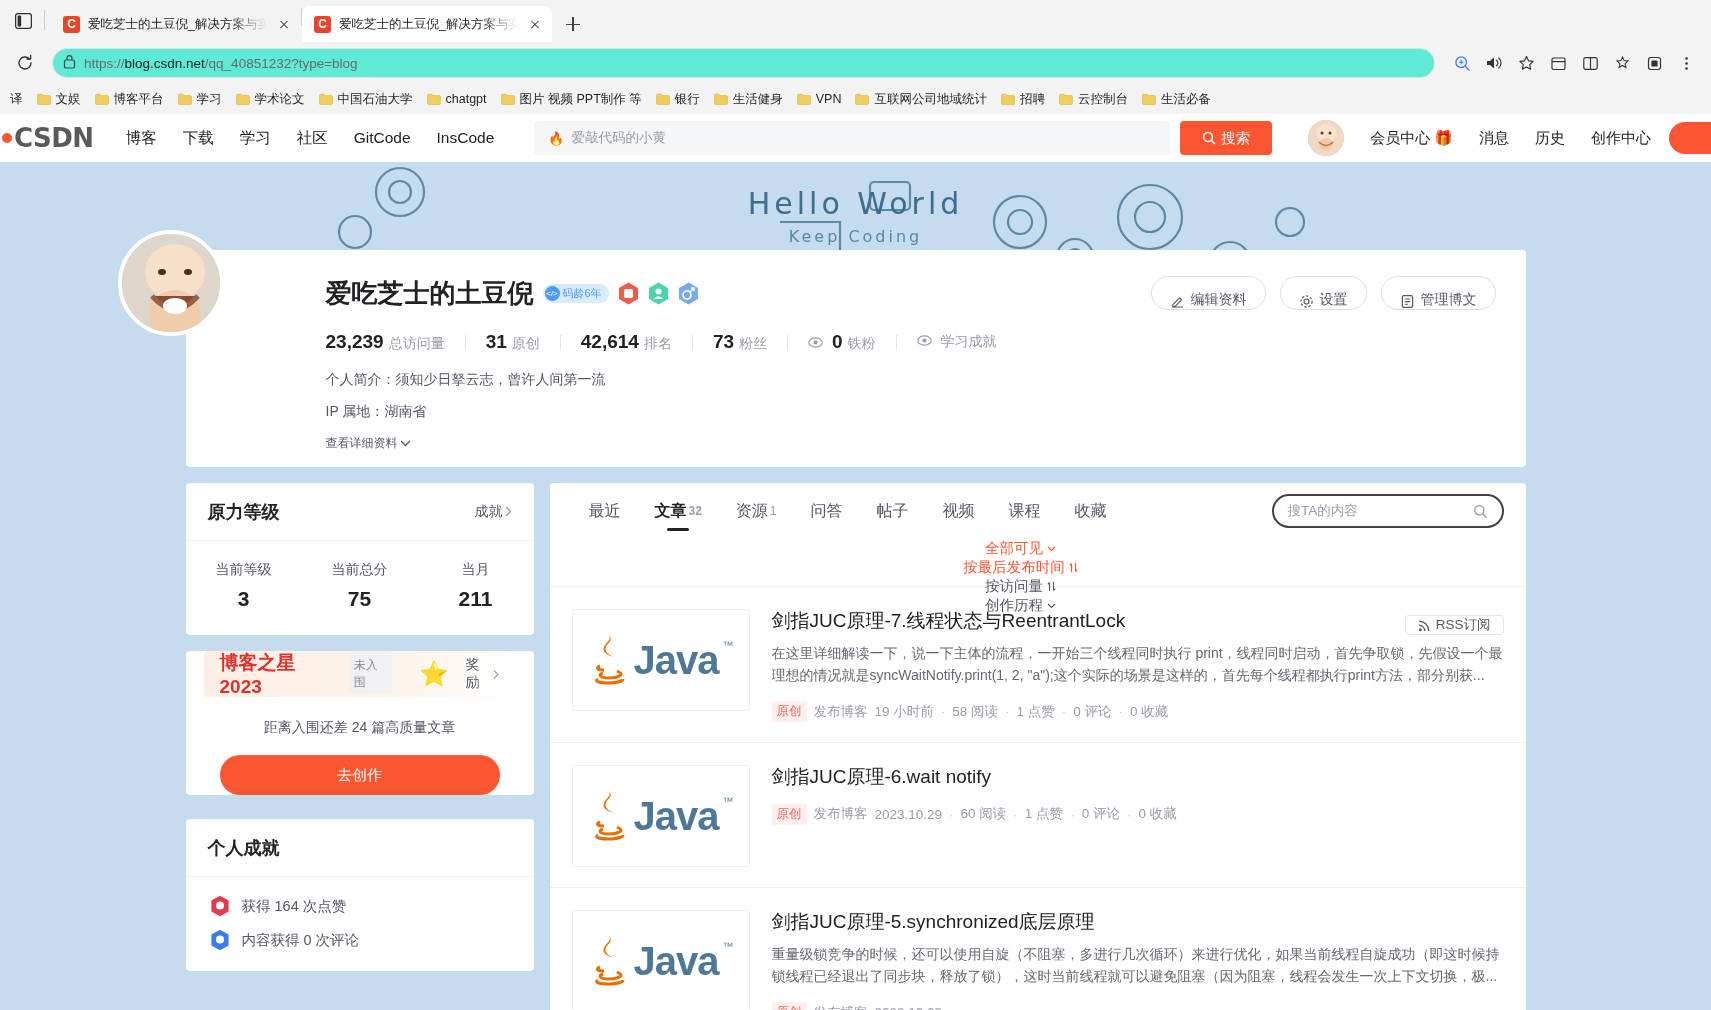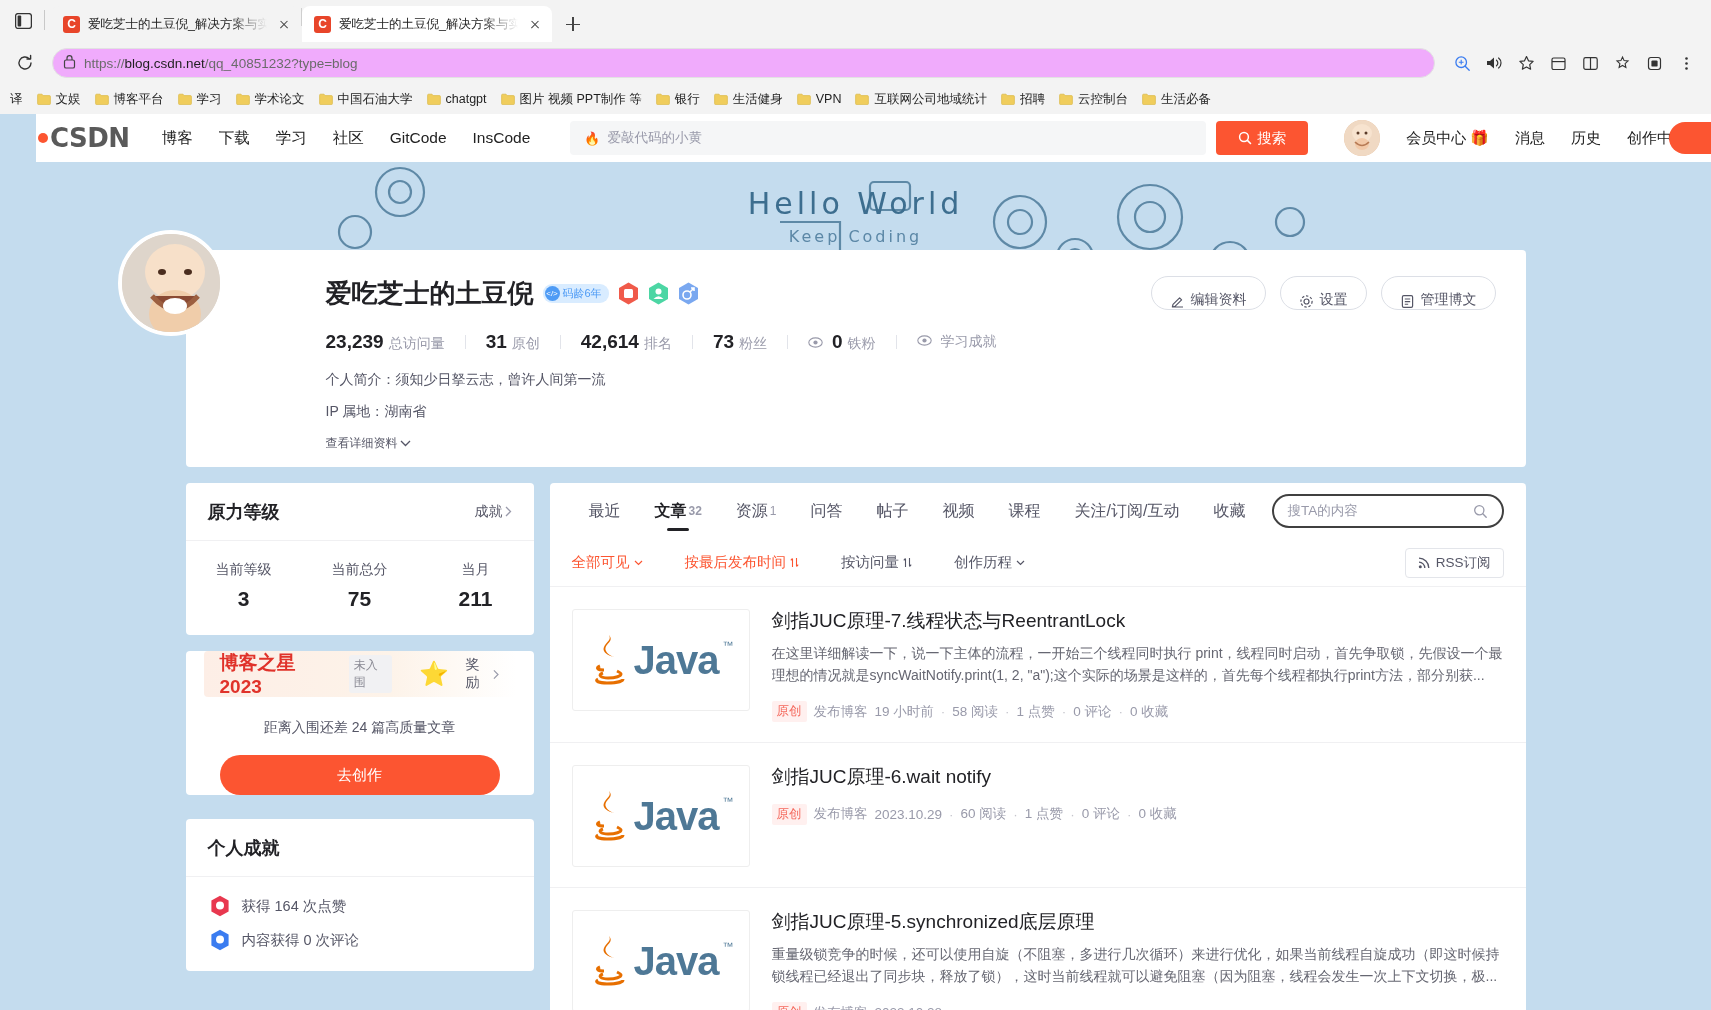--- a/index.html
+++ b/index.html
@@ -53,21 +53,21 @@
     content:""; position:absolute; background:#444;
   }
   .newtab::before { left:8px; top:14.5px; width:14px; height:1.4px; }
   .newtab::after  { left:14.3px; top:8px; width:1.4px; height:14px; }
 
   .toolbar {
     height: 42px; background: #f3f3f3; display: flex; align-items: center; padding: 0 10px; gap: 6px;
   }
   .tb-icon { width:30px; height:30px; display:flex; align-items:center; justify-content:center; border-radius:4px; cursor:pointer; flex:0 0 auto;}
   .omnibox {
-    flex: 1 1 auto; height: 30px; background:#f0abfc; border-radius: 15px;
+    flex: 1 1 auto; height: 30px; background:#5eead4; border-radius: 15px;
     display:flex; align-items:center; padding: 0 10px; gap:8px; margin: 0 6px;
     border: 1px solid #e2e2e2;
   }
   .omnibox .url { font-size: 13.5px; color:#6b6b6b; white-space:nowrap; }
   .omnibox .url b { color:#1f1f1f; font-weight: 400; }
   .tb-right { display:flex; align-items:center; gap:2px; flex:0 0 auto; }
 
   .bookmarks {
     height: 30px; background:#f3f3f3; display:flex; align-items:center;
     padding: 0 4px; gap: 2px; overflow:hidden; white-space: nowrap;
@@ -78,21 +78,21 @@
 
   
   .page {
     width: 1711px; height: 914px; overflow: hidden; position: relative;
     background: #c4dcee;
   }
 
   
   .csdn-nav {
     height: 48px; background: #fff; display:flex; align-items:center;
-    padding-left: 0; position: relative; z-index: 5; margin-left: 36px;
+    padding-left: 0; position: relative; z-index: 5;
   }
   .csdn-logo {
     font-size: 26px; font-weight: 700; color:#5a5a5a; letter-spacing:-0.5px;
     margin-left: -8px; padding-left: 10px; display:flex; align-items:center; cursor:pointer;
     font-family: "DejaVu Sans", sans-serif;
   }
   .csdn-logo .dot { width:10px;height:10px;border-radius:50%;background:#fc5531;display:inline-block;margin-right:2px;}
   .csdn-nav-links { display:flex; align-items:center; gap: 26px; margin-left: 32px; }
   .csdn-nav-links a { font-size:15.5px; color:#222; text-decoration:none; cursor:pointer; }
   .csdn-search {
@@ -211,22 +211,23 @@
     content:""; position:absolute; left:50%; transform:translateX(-50%);
     bottom: 8px; width: 22px; height: 3px; background:#222226; border-radius:2px;
   }
   .ta-search {
     margin-left:auto; width: 232px; height: 34px; border:2px solid #404040; border-radius: 17px;
     display:flex; align-items:center; padding: 0 14px; justify-content:space-between;
   }
   .ta-search .ph { font-size:13.5px; color:#999aaa; }
 
   .filter-row {
-    height: 48px; display:flex; align-items:center; padding: 0 22px; gap: 8px;
+    height: 48px; display:flex; align-items:center; padding: 0 22px; gap: 0;
     border-bottom: 1px solid #f0f0f2;
+    flex-direction: column;
   }
   .fl { font-size: 14.5px; color:#555666; margin-right: 34px; cursor:pointer; display:flex; align-items:center; gap:4px;}
   .fl.on { color:#fc5531; }
   .rss {
     margin-left:auto; height: 30px; border:1px solid #e3e5ea; border-radius: 4px;
     display:flex; align-items:center; gap:5px; padding: 0 12px; font-size:13.5px; color:#555666; cursor:pointer;
   }
 
   .art { display:flex; gap: 22px; padding: 22px 22px 20px; border-bottom: 1px solid #f0f0f2; }
   .art-thumb {
@@ -709,23 +710,20 @@
                 <span>问答</span>
               </div>
               <div class="tab-item">
                 <span>帖子</span>
               </div>
               <div class="tab-item">
                 <span>视频</span>
               </div>
               <div class="tab-item">
                 <span>课程</span>
-              </div>
-              <div class="tab-item">
-                <span>关注/订阅/互动</span>
               </div>
               <div class="tab-item">
                 <span>收藏</span>
               </div>
               <div class="ta-search">
               <span class="ph">搜TA的内容</span>
               <svg width="15" height="15" viewBox="0 0 15 15">
                   <circle cx="6.3" cy="6.3" r="4.6" fill="none" stroke="#999aaa" stroke-width="1.3"></circle>
                   <path d="M9.8 9.8l3.4 3.4" stroke="#999aaa" stroke-width="1.4" stroke-linecap="round"></path>
                 </svg>

